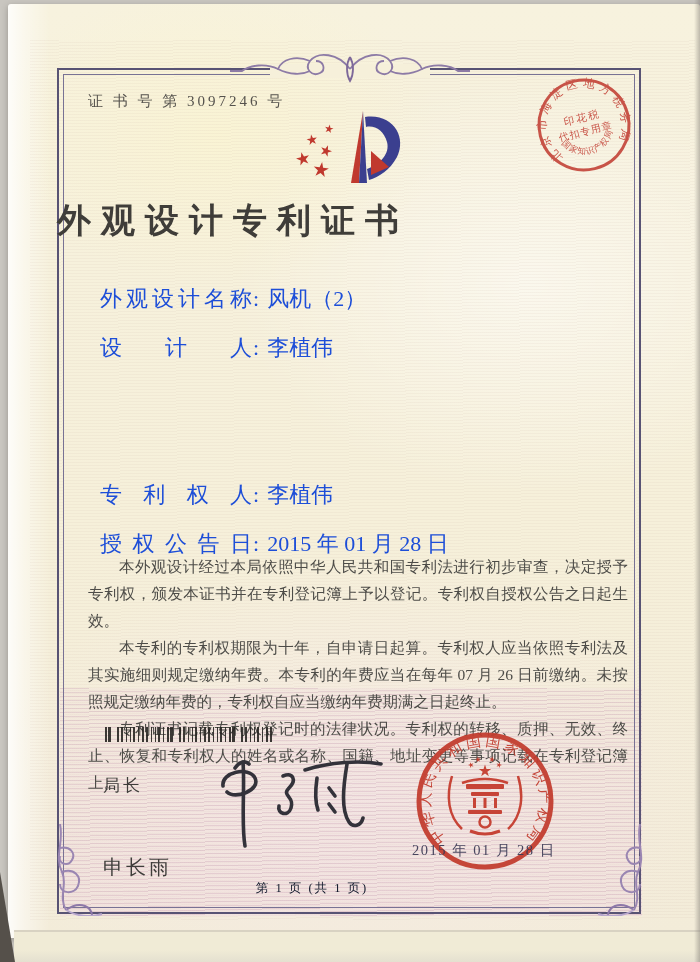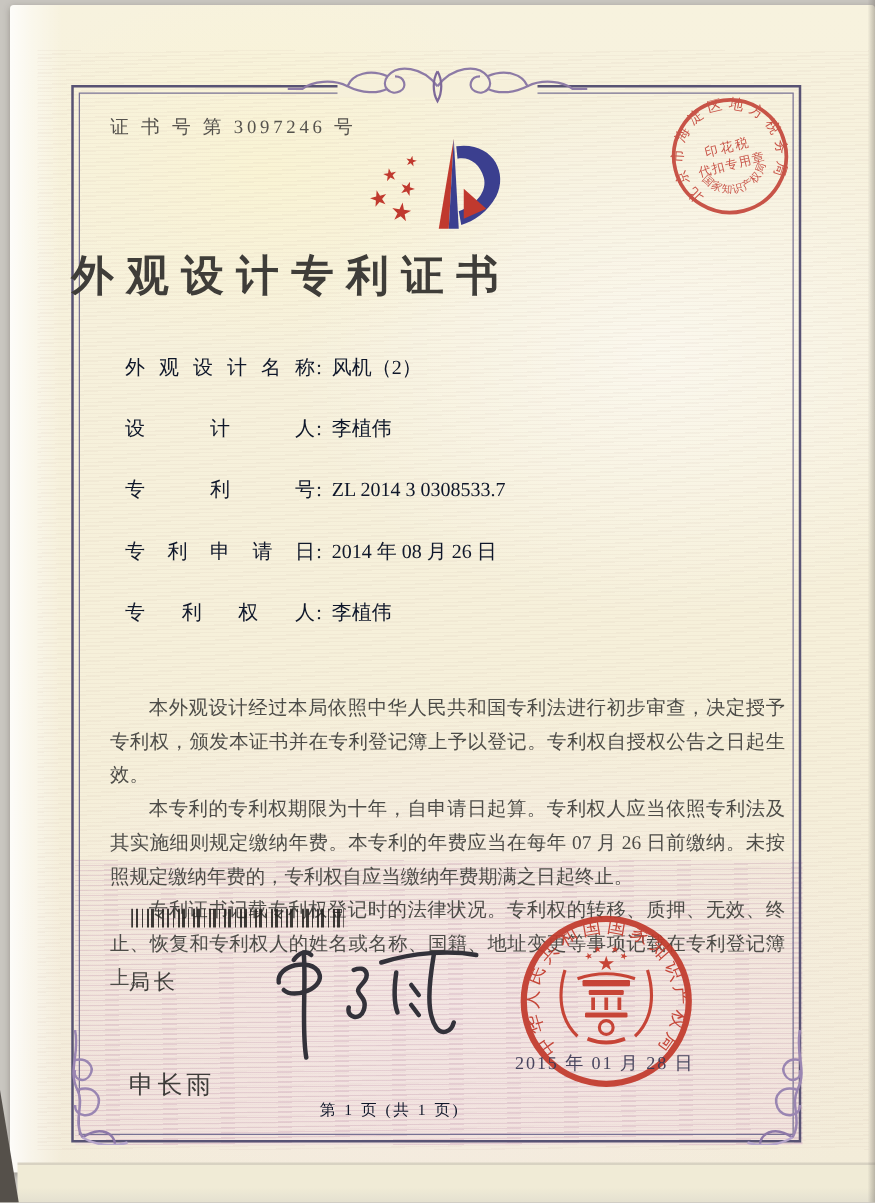--- a/index.html
+++ b/index.html
@@ -50,21 +50,21 @@
     border:1.2px solid #787294; }
   .ornament { position:absolute; pointer-events:none; }
 
   
   .cert-no { position:absolute; left:88px; top:92px; font-size:15px; letter-spacing:3px; color:#55524d; }
   .logo { position:absolute; left:285px; top:103px; }
   .title { position:absolute; left:57px; top:198px; width:584px; text-align:left;
     font-size:34px; font-weight:600; letter-spacing:10px; color:#3f3d39; }
 
   
-  .field { position:absolute; left:100px; height:24px; font-size:16px; color:#0f172a; white-space:nowrap; }
+  .field { position:absolute; left:100px; height:24px; font-size:22px; color:#1d4ed8; white-space:nowrap; }
   .flabel { display:inline-block; width:152px; text-align:justify; text-align-last:justify; }
   .fcolon { display:inline-block; margin:0 8px 0 1px; }
   .f0{top:284px} .f1{top:333px} .f2{top:382px} .f3{top:431px} .f4{top:480px} .f5{top:529px}
 
   
   .body-text { position:absolute; left:88px; top:553px; width:540px;
     font-size:15.5px; line-height:27px; color:#4d4c48; text-align:justify;font-family:Liberation Serif, serif; }
   .body-text p { text-indent:31px; margin:0; }
 
   
@@ -178,28 +178,25 @@
   </svg>
 
   <div class="title">外观设计专利证书</div>
 
   <div class="field f0">
     <span class="flabel">外观设计名称</span><span class="fcolon">:</span><span>风机（2）</span>
   </div>
   <div class="field f1">
     <span class="flabel">设计人</span><span class="fcolon">:</span><span>李植伟</span>
   </div>
-  <div class="field f2">
-    <span class="flabel">专利号</span><span class="fcolon">:</span><span>ZL 2014 3 0308533.7</span>
-  </div>
-  <div class="field f3">
-    <span class="flabel">专利申请日</span><span class="fcolon">:</span><span>2014 年 08 月 26 日</span>
-  </div>
   <div class="field f4">
     <span class="flabel">专利权人</span><span class="fcolon">:</span><span>李植伟</span>
+  </div>
+  <div class="field f5">
+    <span class="flabel">授权公告日</span><span class="fcolon">:</span><span>2015 年 01 月 28 日</span>
   </div>
 
   <div class="body-text">
     <p>本外观设计经过本局依照中华人民共和国专利法进行初步审查，决定授予专利权，颁发本证书并在专利登记簿上予以登记。专利权自授权公告之日起生效。</p>
     <p>本专利的专利权期限为十年，自申请日起算。专利权人应当依照专利法及其实施细则规定缴纳年费。本专利的年费应当在每年 07 月 26 日前缴纳。未按照规定缴纳年费的，专利权自应当缴纳年费期满之日起终止。</p>
     <p>专利证书记载专利权登记时的法律状况。专利权的转移、质押、无效、终止、恢复和专利权人的姓名或名称、国籍、地址变更等事项记载在专利登记簿上。</p>
   </div>
 
   <div class="barcode"></div>
 

